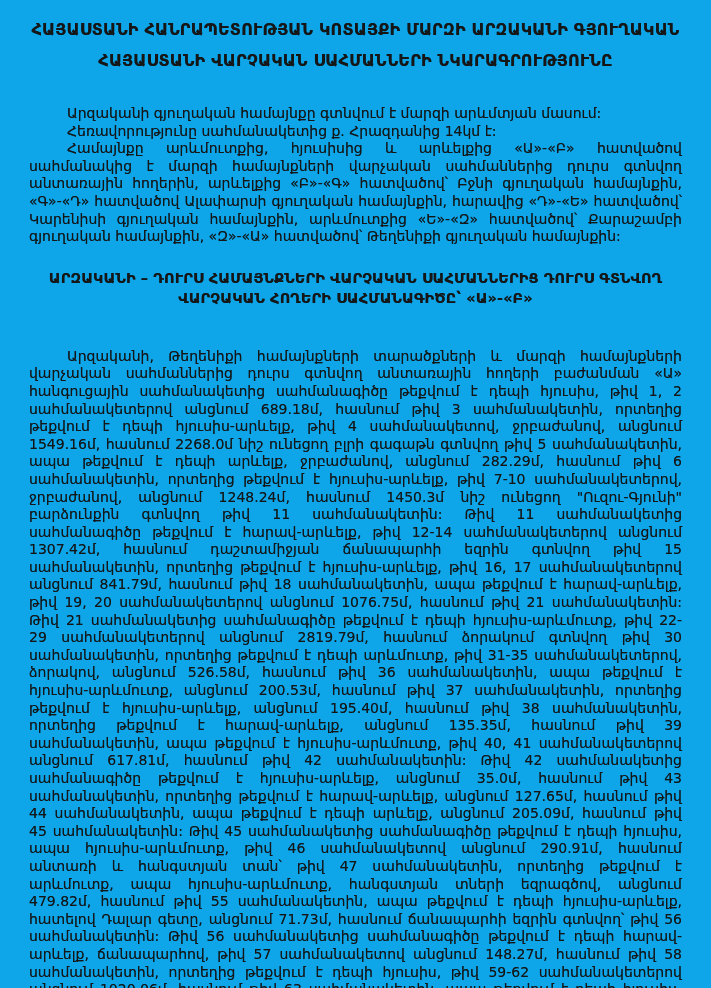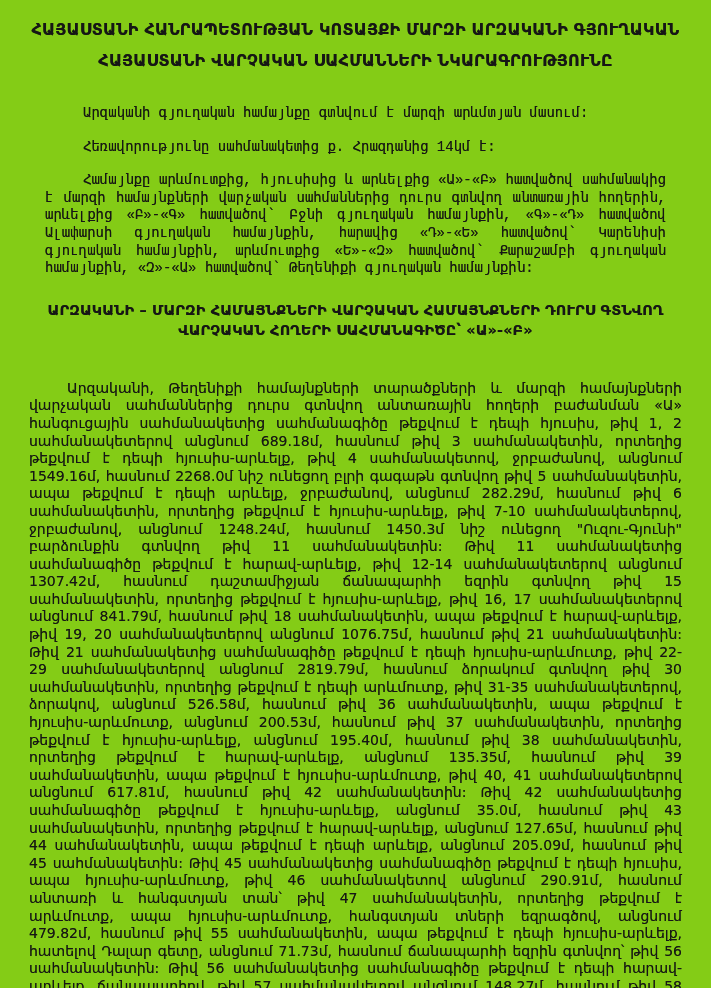--- a/index.html
+++ b/index.html
@@ -5,21 +5,21 @@
   html, body {
     margin: 0;
     padding: 0;
     background: #e8e8e8;
   }
   .page {
     position: relative;
     width: 711px;
     height: 988px;
     margin: 0 auto;
-    background: #84cc16;
+    background: #0ea5e9;
     color: #161616;
     font-family: "DejaVu Sans", "Liberation Sans", sans-serif;
     box-sizing: border-box;
     padding: 14px 29px 8px 29px;
     overflow: hidden;
     
     text-shadow: 0 0 0.4px rgba(0,0,0,0.55);
   }
   .doc-title {
     text-align: center;
@@ -28,23 +28,22 @@
     line-height: 31px;
     letter-spacing: 0.2px;
   }
   .intro {
     margin-top: 29px;
     font-size: 14px;
     line-height: 17.6px;
     text-align: justify;
   }
   .intro p {
-    margin: 16px;
+    margin: 0;
     text-indent: 38px;
-    font-family: Liberation Mono, monospace;
   }
   .section-heading {
     margin-top: 22px;
     text-align: center;
     font-weight: bold;
     font-size: 14.5px;
     line-height: 20px;
     letter-spacing: 0.1px;
   }
   .section-body {
@@ -66,19 +65,19 @@
     <div>ՀԱՅԱՍՏԱՆԻ ՎԱՐՉԱԿԱՆ ՍԱՀՄԱՆՆԵՐԻ ՆԿԱՐԱԳՐՈՒԹՅՈՒՆԸ</div>
   </div>
 
   <div class="intro">
     <p>Արզականի գյուղական համայնքը գտնվում է մարզի արևմտյան մասում:</p>
     <p>Հեռավորությունը սահմանակետից ք. Հրազդանից 14կմ է:</p>
     <p>Համայնքը արևմուտքից, հյուսիսից և արևելքից «Ա»-«Բ» հատվածով սահմանակից է մարզի համայնքների վարչական սահմաններից դուրս գտնվող անտառային հողերին, արևելքից «Բ»-«Գ» հատվածով՝ Բջնի գյուղական համայնքին, «Գ»-«Դ» հատվածով Ալափարսի գյուղական համայնքին, հարավից «Դ»-«Ե» հատվածով՝ Կարենիսի գյուղական համայնքին, արևմուտքից «Ե»-«Զ» հատվածով՝ Քարաշամբի գյուղական համայնքին, «Զ»-«Ա» հատվածով՝ Թեղենիքի գյուղական համայնքին:</p>
   </div>
 
   <div class="section-heading">
-    <div>ԱՐԶԱԿԱՆԻ – ՄԱՐԶԻ ՀԱՄԱՅՆՔՆԵՐԻ ՎԱՐՉԱԿԱՆ ՀԱՄԱՅՆՔՆԵՐԻ ԴՈՒՐՍ ԳՏՆՎՈՂ</div>
+    <div>ԱՐԶԱԿԱՆԻ – ԴՈՒՐՍ ՀԱՄԱՅՆՔՆԵՐԻ ՎԱՐՉԱԿԱՆ ՍԱՀՄԱՆՆԵՐԻՑ ԴՈՒՐՍ ԳՏՆՎՈՂ</div>
     <div>ՎԱՐՉԱԿԱՆ ՀՈՂԵՐԻ ՍԱՀՄԱՆԱԳԻԾԸ՝ «Ա»-«Բ»</div>
   </div>
 
   <p class="section-body">Արզականի, Թեղենիքի համայնքների տարածքների և մարզի համայնքների վարչական սահմաններից դուրս գտնվող անտառային հողերի բաժանման «Ա» հանգուցային սահմանակետից սահմանագիծը թեքվում է դեպի հյուսիս, թիվ 1, 2 սահմանակետերով անցնում 689.18մ, հասնում թիվ 3 սահմանակետին, որտեղից թեքվում է դեպի հյուսիս-արևելք, թիվ 4 սահմանակետով, ջրբաժանով, անցնում 1549.16մ, հասնում 2268.0մ նիշ ունեցող բլրի գագաթն գտնվող թիվ 5 սահմանակետին, ապա թեքվում է դեպի արևելք, ջրբաժանով, անցնում 282.29մ, հասնում թիվ 6 սահմանակետին, որտեղից թեքվում է հյուսիս-արևելք, թիվ 7-10 սահմանակետերով, ջրբաժանով, անցնում 1248.24մ, հասնում 1450.3մ նիշ ունեցող "Ուզու-Գյունի" բարձունքին գտնվող թիվ 11 սահմանակետին: Թիվ 11 սահմանակետից սահմանագիծը թեքվում է հարավ-արևելք, թիվ 12-14 սահմանակետերով անցնում 1307.42մ, հասնում դաշտամիջյան ճանապարհի եզրին գտնվող թիվ 15 սահմանակետին, որտեղից թեքվում է հյուսիս-արևելք, թիվ 16, 17 սահմանակետերով անցնում 841.79մ, հասնում թիվ 18 սահմանակետին, ապա թեքվում է հարավ-արևելք, թիվ 19, 20 սահմանակետերով անցնում 1076.75մ, հասնում թիվ 21 սահմանակետին: Թիվ 21 սահմանակետից սահմանագիծը թեքվում է դեպի հյուսիս-արևմուտք, թիվ 22-29 սահմանակետերով անցնում 2819.79մ, հասնում ձորակում գտնվող թիվ 30 սահմանակետին, որտեղից թեքվում է դեպի արևմուտք, թիվ 31-35 սահմանակետերով, ձորակով, անցնում 526.58մ, հասնում թիվ 36 սահմանակետին, ապա թեքվում է հյուսիս-արևմուտք, անցնում 200.53մ, հասնում թիվ 37 սահմանակետին, որտեղից թեքվում է հյուսիս-արևելք, անցնում 195.40մ, հասնում թիվ 38 սահմանակետին, որտեղից թեքվում է հարավ-արևելք, անցնում 135.35մ, հասնում թիվ 39 սահմանակետին, ապա թեքվում է հյուսիս-արևմուտք, թիվ 40, 41 սահմանակետերով անցնում 617.81մ, հասնում թիվ 42 սահմանակետին: Թիվ 42 սահմանակետից սահմանագիծը թեքվում է հյուսիս-արևելք, անցնում 35.0մ, հասնում թիվ 43 սահմանակետին, որտեղից թեքվում է հարավ-արևելք, անցնում 127.65մ, հասնում թիվ 44 սահմանակետին, ապա թեքվում է դեպի արևելք, անցնում 205.09մ, հասնում թիվ 45 սահմանակետին: Թիվ 45 սահմանակետից սահմանագիծը թեքվում է դեպի հյուսիս, ապա հյուսիս-արևմուտք, թիվ 46 սահմանակետով անցնում 290.91մ, հասնում անտառի և հանգստյան տան՝ թիվ 47 սահմանակետին, որտեղից թեքվում է արևմուտք, ապա հյուսիս-արևմուտք, հանգստյան տների եզրագծով, անցնում 479.82մ, հասնում թիվ 55 սահմանակետին, ապա թեքվում է դեպի հյուսիս-արևելք, հատելով Դալար գետը, անցնում 71.73մ, հասնում ճանապարհի եզրին գտնվող՝ թիվ 56 սահմանակետին: Թիվ 56 սահմանակետից սահմանագիծը թեքվում է դեպի հարավ-արևելք, ճանապարհով, թիվ 57 սահմանակետով անցնում 148.27մ, հասնում թիվ 58 սահմանակետին, որտեղից թեքվում է դեպի հյուսիս, թիվ 59-62 սահմանակետերով անցնում 1020.06մ, հասնում թիվ 63 սահմանակետին, ապա թեքվում է դեպի հյուսիս-արևելք, հատելով ձորը, թիվ 64, 65 սահմանակետերով անցնում 241.64մ, հասնում թիվ 66 սահմանակետին: Թիվ 66</p>
 
 </div>
 
 </body></html>

